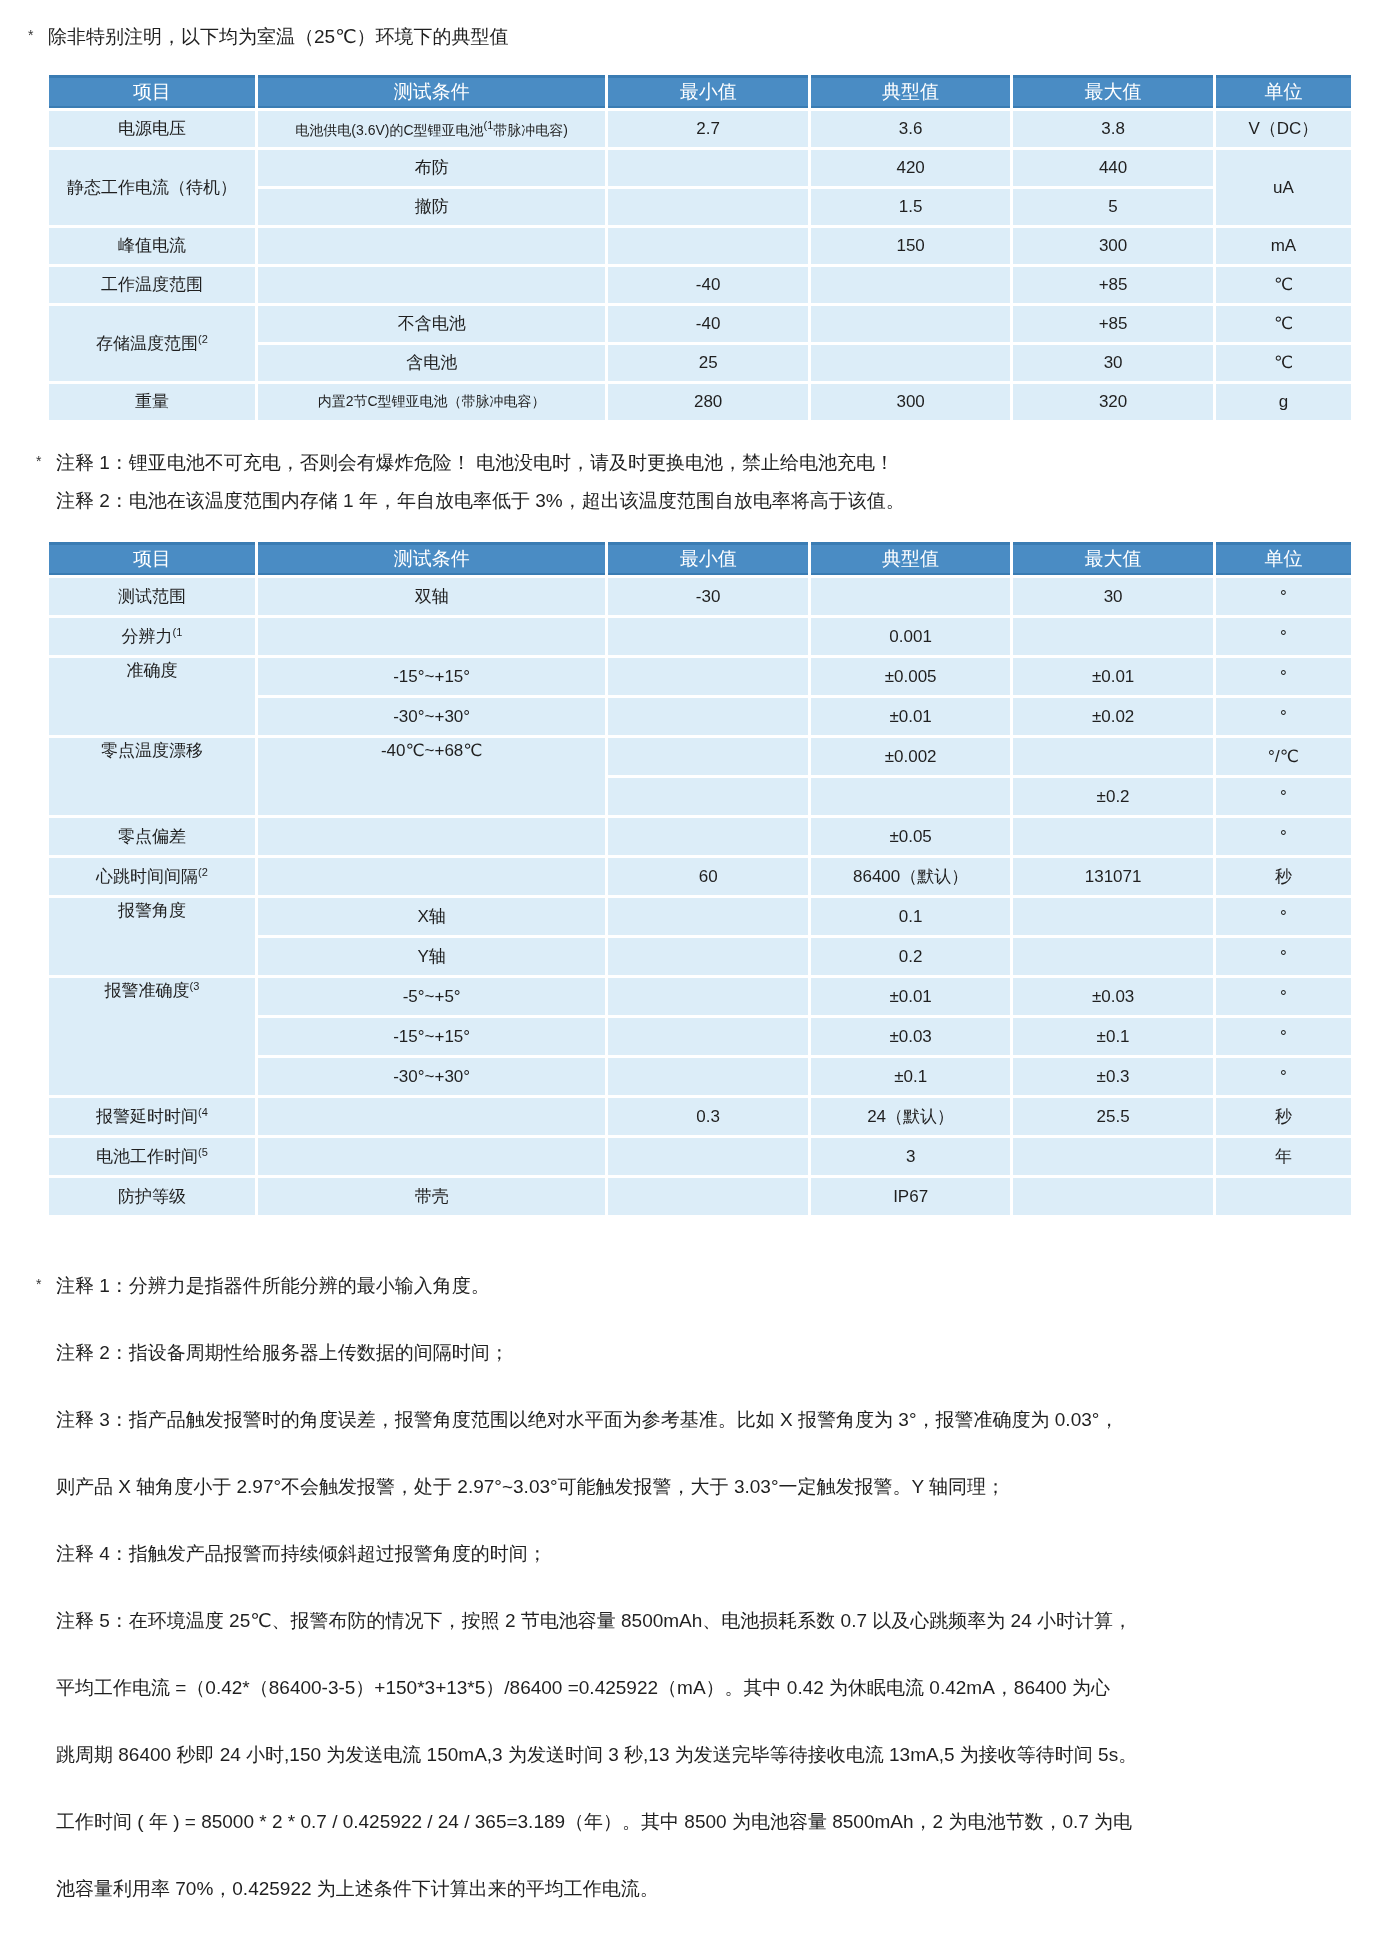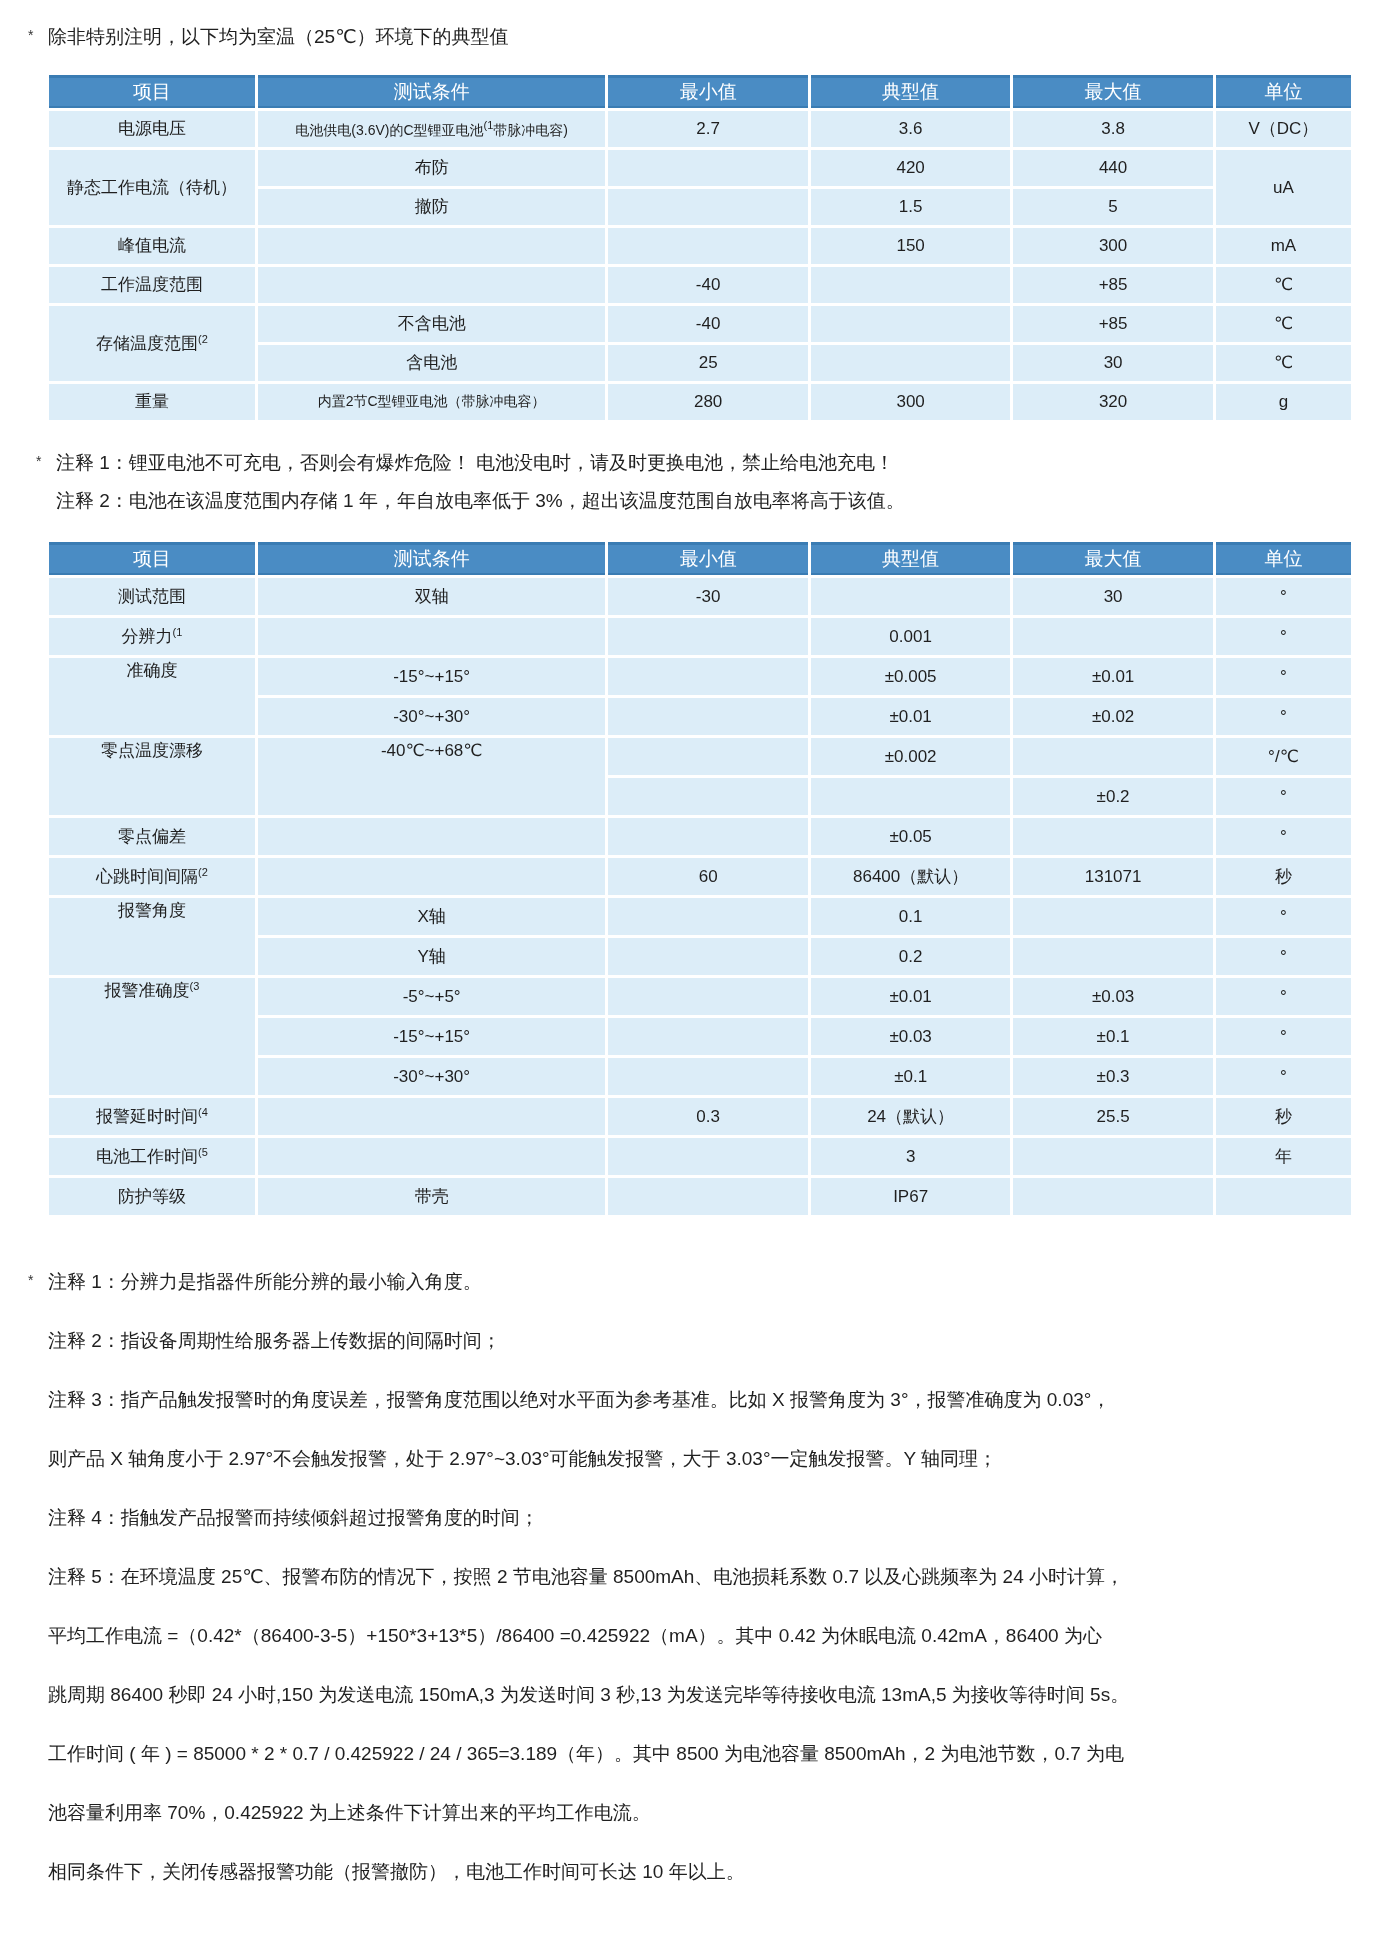--- a/index.html
+++ b/index.html
@@ -37,21 +37,21 @@
   }
   .t2 td{height:37px;}
   .spec-table td.small{font-size:14px;}
   .spec-table td.vtop{vertical-align:top;padding-top:2px;}
   sup.ref{font-size:11px;vertical-align:6px;letter-spacing:0;}
   .table1-block{margin-top:22px;}
   .table2-block{margin-top:26px;}
   .notes-middle{margin-top:26px;}
   .notes-middle .note-line{margin:0 0 13px 36px;font-size:19px;line-height:25px;}
   .notes-bottom{margin-top:50px;}
-  .notes-bottom .note-line{margin:0 0 35px 28px;font-size:19px;line-height:24px;}
+  .notes-bottom .note-line{margin:0 0 35px 36px;font-size:19px;line-height:32px;}
 </style>
 </head>
 <body>
 
 <div class="note-top">
   <span class="marker">*</span><span>除非特别注明，以下均为室温（25℃）环境下的典型值</span>
 </div>
 
 <div class="table1-block">
   <div id="table1-wrap">

